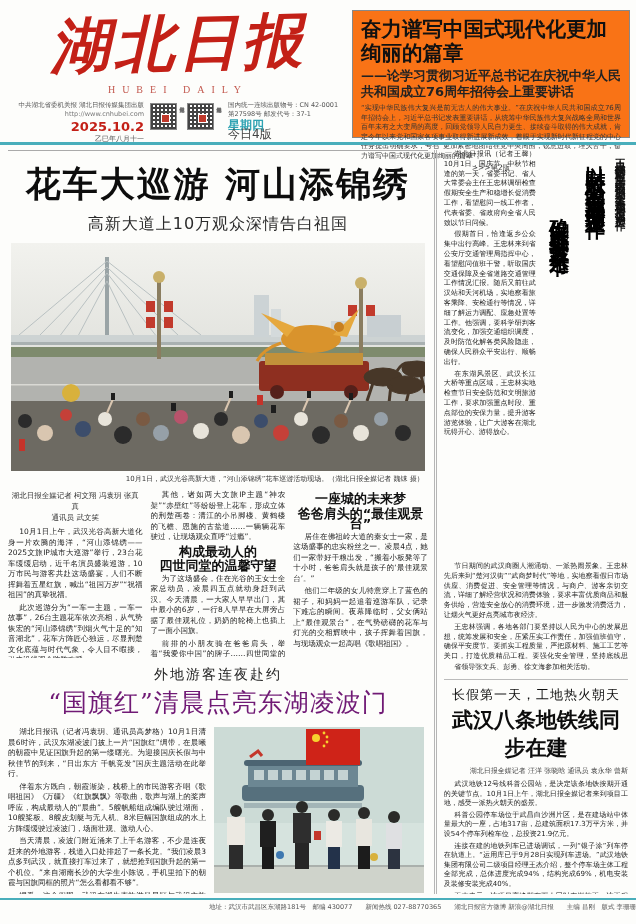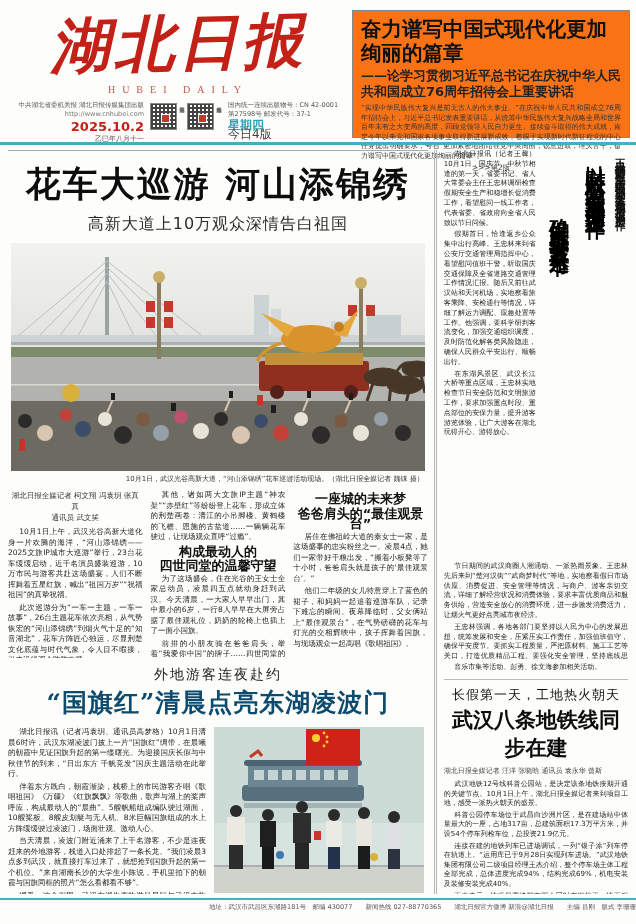--- a/index.html
+++ b/index.html
@@ -57,22 +57,22 @@
   .lead-cap { font-size:7px; color:#333; text-align:right; margin:3px 4px 0 0; }
   .lead-cols { display:flex; gap:8px; margin-top:6px; height:168px; overflow:hidden; }
   .lcol { flex:1; font-size:7.5px; line-height:10.5px; color:#222; text-align:justify; }
   .byline { text-align:center; font-size:7.5px; color:#333; line-height:11px; margin-bottom:4px; }
   .para { text-indent:1.5em; margin-bottom:2px; }
   .subhead { text-align:center; font-weight:bold; font-size:13px; color:#111; margin:4px 0 2px; text-indent:0; }
 
   
   .bl-article { margin-top:8px; }
   .bl-kicker { text-align:center; font-size:14px; color:#222; letter-spacing:2px; }
-  .bl-head { text-align:center; font-size:25px; font-weight:700; font-family:"DejaVu Serif","Liberation Serif",serif;
-             color:#0c4a6e; margin-top:2px; letter-spacing:1px; }
+  .bl-head { text-align:center; font-size:25px; font-weight:400; font-family:"DejaVu Serif","Liberation Serif",serif;
+             color:#701a75; margin-top:2px; letter-spacing:1px; }
   .bl-row { display:flex; gap:8px; margin-top:8px; }
   .bl-text { width:198px; font-size:7.5px; line-height:10.5px; text-align:justify; color:#222; height:212px; overflow:hidden; }
   .bl-photo-wrap { width:210px; }
   .bl-photo { width:210px; height:166px; display:block; background:#d4e0db; }
 
   
   .wz-row { display:flex; height:408px; overflow:hidden; }
   .wz-body { width:92px; font-size:7px; line-height:9.8px; text-align:justify; color:#222; }
   .wz-heads { display:flex; margin-left:4px; }
   .v { writing-mode:vertical-rl; }
@@ -82,21 +82,21 @@
   .wz-big.b1 { width:34px; margin-left:2px; }
   .wz-kicker { font-size:10.5px; font-weight:bold; color:#111; letter-spacing:2.5px; width:18px; margin-left:4px; }
   .wz-wide { font-size:7px; line-height:9.8px; text-align:justify; color:#222; margin-top:4px; height:98px; overflow:hidden; }
   .wz-end { font-size:7px; color:#222; margin-top:2px; text-indent:1.5em; }
 
   .rp-divider { border:none; border-top:1px solid #bbb; margin:7px 0 6px; }
 
   .mt-kicker { text-align:center; font-size:13px; color:#111; letter-spacing:1px; }
   .mt-head { text-align:center; font-size:21px; font-weight:900; font-family:"DejaVu Serif","Liberation Serif",serif;
              color:#0c0c0c; margin-top:2px; }
-  .mt-byline { text-align:left; font-size:7px; color:#444; margin-top:4px; }
+  .mt-byline { text-align:right; font-size:7px; color:#444; margin-top:4px; }
   .mt-body { font-size:7px; line-height:9.6px; text-align:justify; color:#222; margin-top:4px; height:188px; overflow:hidden; }
 
   
   .footer { position:absolute; left:0; top:903px; width:636px; text-align:right; font-size:6.5px; color:#555; }
 </style>
 </head>
 <body>
 
 <div class="page">
 
@@ -392,21 +392,21 @@
           <div class="wz-heads">
             <div class="v wz-big b2">确保人民群众平安过节欢乐过节</div>
             <div class="v wz-big b1">以时时放心不下的责任感抓好假期各项工作</div>
             <div class="v wz-kicker">王忠林调研检查国庆中秋假期安全生产和稳增长促消费工作</div>
           </div>
         </div>
         <div class="wz-wide">
             <p class="para">节日期间的武汉商圈人潮涌动、一派热闹景象。王忠林先后来到“楚河汉街”“武商梦时代”等地，实地察看假日市场供应、消费促进、安全管理等情况，与商户、游客亲切交流，详细了解经营状况和消费体验，要求丰富优质商品和服务供给，营造安全放心的消费环境，进一步激发消费活力，让烟火气更好点亮城市夜经济。</p>
             <p class="para">王忠林强调，各地各部门要坚持以人民为中心的发展思想，统筹发展和安全，压紧压实工作责任，加强值班值守，确保平安度节。要抓实工程质量，严把原材料、施工工艺等关口，打造优质精品工程。要强化安全管理，坚持底线思维、极限思维，盯紧看牢重点领域、重点环节，确保人民群众平安过节、欢乐过节。</p>
           </div>
-        <div class="wz-end">音乐市集等活动、彭勇、徐文海参加相关活动。</div>
+        <div class="wz-end">省领导张文兵、彭勇、徐文海参加相关活动。</div>
       </article>
 
       <hr class="rp-divider">
 
       <article>
         <div class="mt-kicker">长假第一天，工地热火朝天</div>
         <h2 class="mt-head">武汉八条地铁线同步在建</h2>
         <div class="mt-byline">湖北日报全媒记者 汪洋 张晓晗 通讯员 袁永华 曾斯</div>
         <div class="mt-body">
             <p class="para">武汉地铁12号线科普公园站，是决定该条地铁按期开通的关键节点。10月1日上午，湖北日报全媒记者来到项目工地，感受一派热火朝天的盛景。</p>

